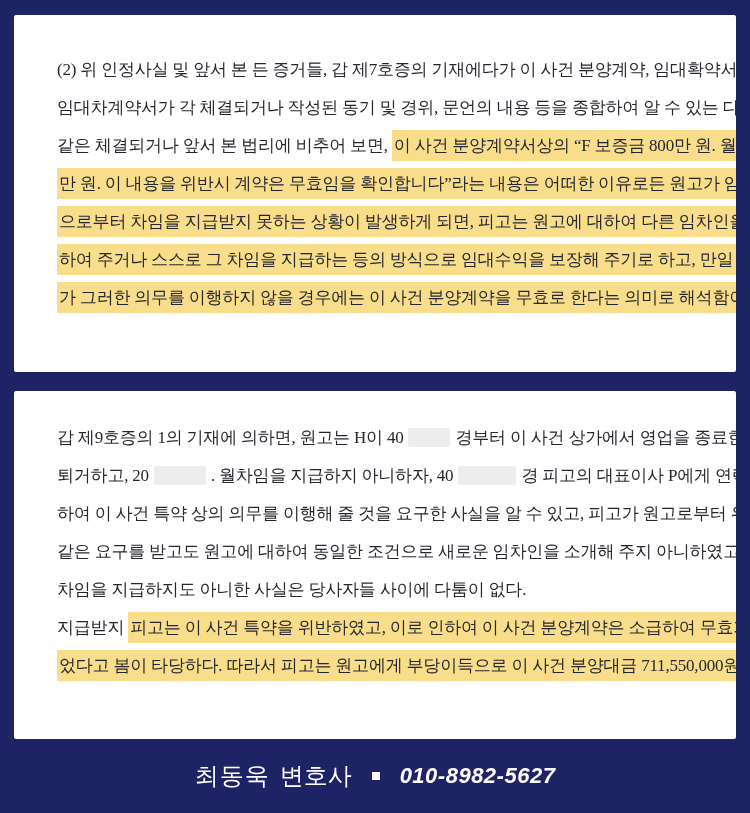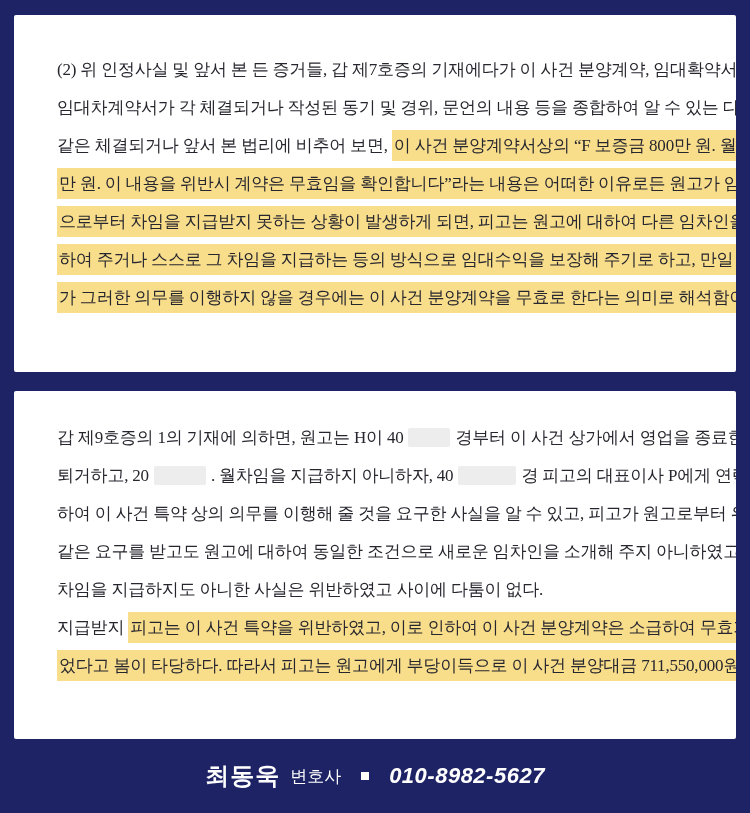--- a/index.html
+++ b/index.html
@@ -55,22 +55,22 @@
     left: 0;
     top: 739px;
     width: 750px;
     height: 74px;
     display: flex;
     align-items: center;
     justify-content: center;
     color: var(--footer-text);
     font-family: "Liberation Sans", "DejaVu Sans", sans-serif;
   }
-  .footer .name  { font-size: 24px; font-weight: 700; letter-spacing: 1px; }
-  .footer .title { font-size: 17px; font-weight: 400; margin-left: 10px; }
+  .footer .name  { font-size: 24px; font-weight: 400; letter-spacing: 1px; }
+  .footer .title { font-size: 24px; font-weight: 400; margin-left: 10px; }
   .footer .bullet {
     width: 8px; height: 8px;
     background: var(--footer-text);
     margin: 0 20px;
   }
   .footer .phone { font-size: 22px; font-weight: 600; letter-spacing: 0.5px; font-style: italic; }
 </style>
 </head>
 <body>
 
@@ -84,21 +84,21 @@
       <div class="line"><span class="hl">으로부터 차임을 지급받지 못하는 상황이 발생하게 되면, 피고는 원고에 대하여 다른 임차인을 구</span></div>
       <div class="line"><span class="hl">하여 주거나 스스로 그 차임을 지급하는 등의 방식으로 임대수익을 보장해 주기로 하고, 만일 피고</span></div>
       <div class="line"><span class="hl">가 그러한 의무를 이행하지 않을 경우에는 이 사건 분양계약을 무효로 한다는 의미로 해석함이 타당</span></div>
     </div>
 
   <div class="card card-2">
       <div class="line"><span class="plain">갑 제9호증의 1의 기재에 의하면, 원고는 H이 40</span><span class="redact" style="width: 42px;"></span><span class="plain">경부터 이 사건 상가에서 영업을 종료한 후</span></div>
       <div class="line"><span class="plain">퇴거하고, 20</span><span class="redact" style="width: 52px;"></span><span class="plain">. 월차임을 지급하지 아니하자, 40</span><span class="redact" style="width: 58px;"></span><span class="plain">경 피고의 대표이사 P에게 연락</span></div>
       <div class="line"><span class="plain">하여 이 사건 특약 상의 의무를 이행해 줄 것을 요구한 사실을 알 수 있고, 피고가 원고로부터 위와</span></div>
       <div class="line"><span class="plain">같은 요구를 받고도 원고에 대하여 동일한 조건으로 새로운 임차인을 소개해 주지 아니하였고, 월</span></div>
-      <div class="line"><span class="plain">차임을 지급하지도 아니한 사실은 위반하였고 사이에 다툼이 없다.</span></div>
+      <div class="line"><span class="plain">차임을 지급하지도 아니한 사실은 당사자들 사이에 다툼이 없다.</span></div>
       <div class="line"><span class="plain">지급받지 </span><span class="hl">피고는 이 사건 특약을 위반하였고, 이로 인하여 이 사건 분양계약은 소급하여 무효가 되</span></div>
       <div class="line"><span class="hl">었다고 봄이 타당하다. 따라서 피고는 원고에게 부당이득으로 이 사건 분양대금 711,550,000원</span></div>
     </div>
 
   <div class="footer">
     <span class="name">최동욱</span>
     <span class="title">변호사</span>
     <span class="bullet"></span>
     <span class="phone">010-8982-5627</span>
   </div>

